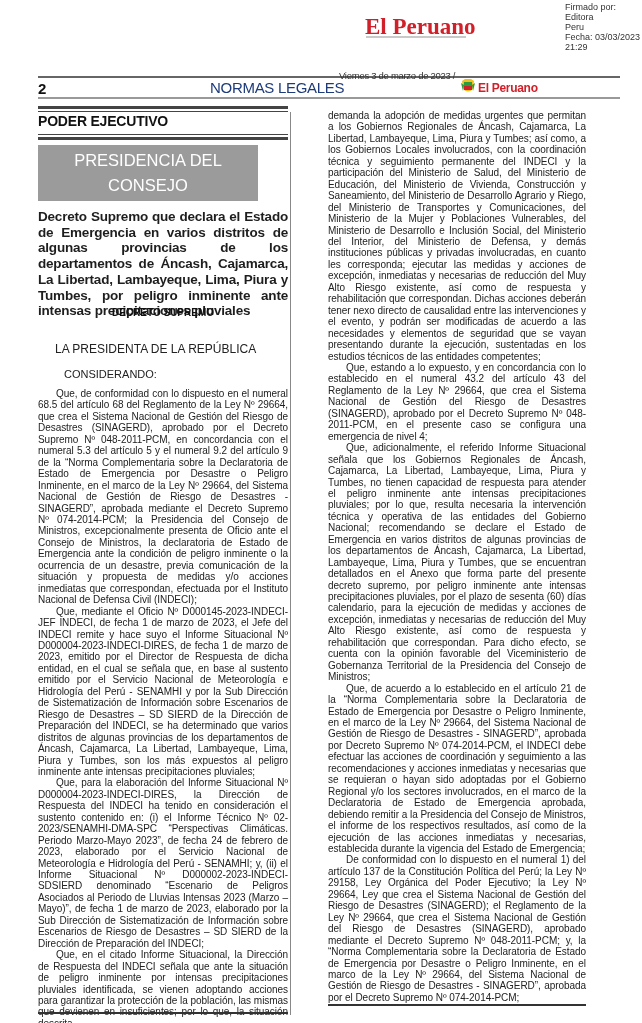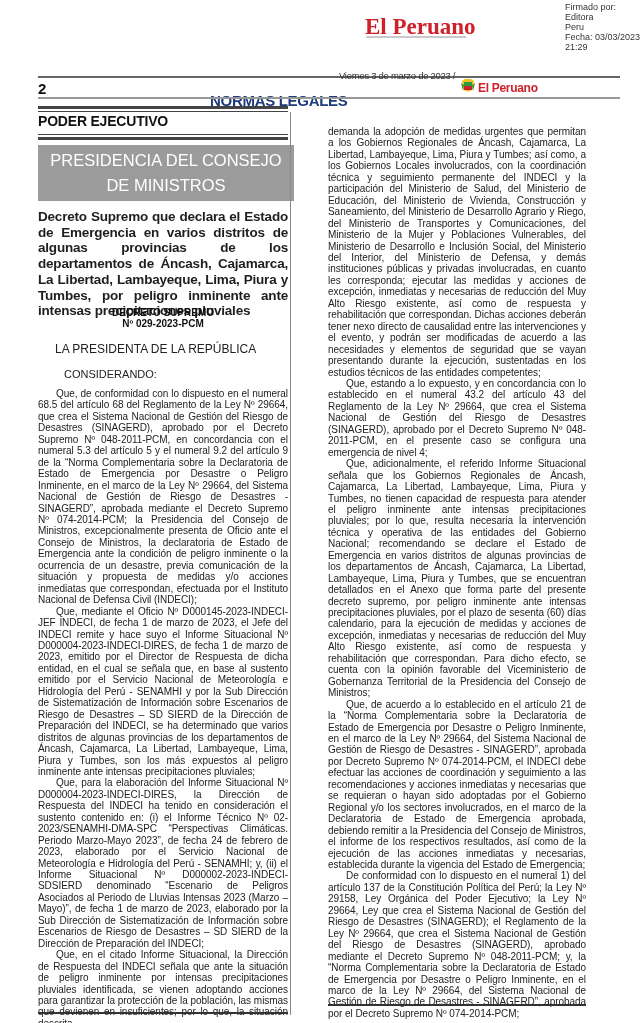--- a/index.html
+++ b/index.html
@@ -7,44 +7,44 @@
 
   
   .sig-logo { position:absolute; left:365px; top:14px; font-family:"Liberation Serif", serif; font-weight:bold; font-size:23px; color:#d0202a; letter-spacing:0px; }
   .sig-logo-sub { position:absolute; left:366px; top:36px; width:100px; height:2px; background:#c9c9c9; }
   .sig-text { position:absolute; left:542px; top:2px; font-size:9px; line-height:10px; color:#333;margin-left:23px; }
 
   
   .hdr-line-top { position:absolute; left:38px; top:76px; width:582px; height:2px; background:#666; }
   .hdr-line-bot { position:absolute; left:38px; top:97px; width:582px; height:2px; background:#999; }
   .hdr-page { position:absolute; left:38px; top:80px; font-weight:bold; font-size:15px; color:#111; }
-  .hdr-section { position:absolute; left:210px; top:79px; font-weight:bold; font-size:15px; color:#1d3a7a; letter-spacing:-0.3px;margin-top:13px; }
+  .hdr-section { position:absolute; left:210px; top:79px; font-weight:normal; font-size:15px; color:#1d3a7a; letter-spacing:-0.3px; }
   .hdr-date { position:absolute; left:339px; top:70px; font-size:9.5px; color:#333; letter-spacing:-0.3px; }
   .hdr-shield { position:absolute; left:461px; top:79px; width:14px; height:15px; }
   .hdr-brand { position:absolute; left:478px; top:81px; font-weight:bold; font-size:12px; color:#d0202a; letter-spacing:-0.3px; }
 
   
   .rule-dbl { position:absolute; left:38px; width:250px; }
   .rule-dbl .a { height:3px; background:#444; }
   .rule-dbl .b { height:1px; background:#444; margin-top:2px; }
   .poder { position:absolute; left:38px; top:113px; width:250px; text-align:left; font-weight:bold; font-size:14px; color:#111; letter-spacing:-0.2px; }
-  .pcm-box { position:absolute; left:38px; top:145px; width:256px; height:56px; background:#9b9b9b; color:#fff; text-align:center; font-size:16.5px; line-height:25px; padding-top:3px; box-sizing:border-box; }
+  .pcm-box { position:absolute; left:38px; top:145px; width:220px; height:56px; background:#9b9b9b; color:#fff; text-align:center; font-size:16.5px; line-height:25px; padding-top:3px; box-sizing:border-box; }
 
   .col-divider { position:absolute; left:290px; top:112px; width:1px; height:903px; background:#888; }
 
   .title { position:absolute; left:38px; top:209px; width:250px; font-weight:bold; font-size:13.5px; line-height:15.7px; color:#1e1e1e; text-align:justify; letter-spacing:-0.2px; }
   .decree { position:absolute; left:38px; top:307px; width:250px; text-align:center; font-weight:bold; font-size:10px; line-height:11px; color:#111; }
   .presidenta { position:absolute; left:55px; top:342px; font-size:12px; color:#222; }
   .considerando { position:absolute; left:64px; top:368px; font-size:11px; color:#222; }
 
   .body-col { position:absolute; font-size:10px; line-height:11.45px; color:#222; text-align:justify; letter-spacing:-0.05px; }
   .body-col p { margin:0; text-indent:18px; }
   .body-col p.cont { text-indent:0; }
   .left-body { left:38px; top:388px; width:250px; }
-  .right-body { left:328px; top:110px; width:258px;margin-top:16px; }
+  .right-body { left:328px; top:110px; width:258px; }
 
   .end-rule { position:absolute; height:2px; background:#333; }
 </style>
 </head>
 <body>
 
 <div class="sig-logo">El Peruano</div>
 <div class="sig-logo-sub"></div>
 <div class="sig-text">
   <div>Firmado por: Editora</div>
@@ -78,21 +78,20 @@
 <div class="pcm-box">
   <div>PRESIDENCIA DEL CONSEJO</div>
   <div>DE MINISTROS</div>
 </div>
 
 <div class="col-divider"></div>
 
 <div class="title">Decreto Supremo que declara el Estado de Emergencia en varios distritos de algunas provincias de los departamentos de Áncash, Cajamarca, La Libertad, Lambayeque, Lima, Piura y Tumbes, por peligro inminente ante intensas precipitaciones pluviales</div>
 <div class="decree">
   <div>DECRETO SUPREMO</div>
-  <div>Nº 029-2023-PCM</div>
 </div>
 <div class="presidenta">LA PRESIDENTA DE LA REPÚBLICA</div>
 <div class="considerando">CONSIDERANDO:</div>
 
 <div class="body-col left-body">
   <p>Que, de conformidad con lo dispuesto en el numeral 68.5 del artículo 68 del Reglamento de la Ley Nº 29664, que crea el Sistema Nacional de Gestión del Riesgo de Desastres (SINAGERD), aprobado por el Decreto Supremo Nº 048-2011-PCM, en concordancia con el numeral 5.3 del artículo 5 y el numeral 9.2 del artículo 9 de la “Norma Complementaria sobre la Declaratoria de Estado de Emergencia por Desastre o Peligro Inminente, en el marco de la Ley Nº 29664, del Sistema Nacional de Gestión de Riesgo de Desastres - SINAGERD”, aprobada mediante el Decreto Supremo Nº 074-2014-PCM; la Presidencia del Consejo de Ministros, excepcionalmente presenta de Oficio ante el Consejo de Ministros, la declaratoria de Estado de Emergencia ante la condición de peligro inminente o la ocurrencia de un desastre, previa comunicación de la situación y propuesta de medidas y/o acciones inmediatas que correspondan, efectuada por el Instituto Nacional de Defensa Civil (INDECI);</p>
   <p>Que, mediante el Oficio Nº D000145-2023-INDECI-JEF INDECI, de fecha 1 de marzo de 2023, el Jefe del INDECI remite y hace suyo el Informe Situacional Nº D000004-2023-INDECI-DIRES, de fecha 1 de marzo de 2023, emitido por el Director de Respuesta de dicha entidad, en el cual se señala que, en base al sustento emitido por el Servicio Nacional de Meteorología e Hidrología del Perú - SENAMHI y por la Sub Dirección de Sistematización de Información sobre Escenarios de Riesgo de Desastres – SD SIERD de la Dirección de Preparación del INDECI, se ha determinado que varios distritos de algunas provincias de los departamentos de Áncash, Cajamarca, La Libertad, Lambayeque, Lima, Piura y Tumbes, son los más expuestos al peligro inminente ante intensas precipitaciones pluviales;</p>
   <p>Que, para la elaboración del Informe Situacional Nº D000004-2023-INDECI-DIRES, la Dirección de Respuesta del INDECI ha tenido en consideración el sustento contenido en: (i) el Informe Técnico Nº 02-2023/SENAMHI-DMA-SPC “Perspectivas Climáticas. Periodo Marzo-Mayo 2023”, de fecha 24 de febrero de 2023, elaborado por el Servicio Nacional de Meteorología e Hidrología del Perú - SENAMHI; y, (ii) el Informe Situacional Nº D000002-2023-INDECI-SDSIERD denominado “Escenario de Peligros Asociados al Periodo de Lluvias Intensas 2023 (Marzo – Mayo)”, de fecha 1 de marzo de 2023, elaborado por la Sub Dirección de Sistematización de Información sobre Escenarios de Riesgo de Desastres – SD SIERD de la Dirección de Preparación del INDECI;</p>
   <p>Que, en el citado Informe Situacional, la Dirección de Respuesta del INDECI señala que ante la situación de peligro inminente por intensas precipitaciones pluviales identificada, se vienen adoptando acciones para garantizar la protección de la población, las mismas que devienen en insuficientes; por lo que, la situación descrita</p>
 </div>

